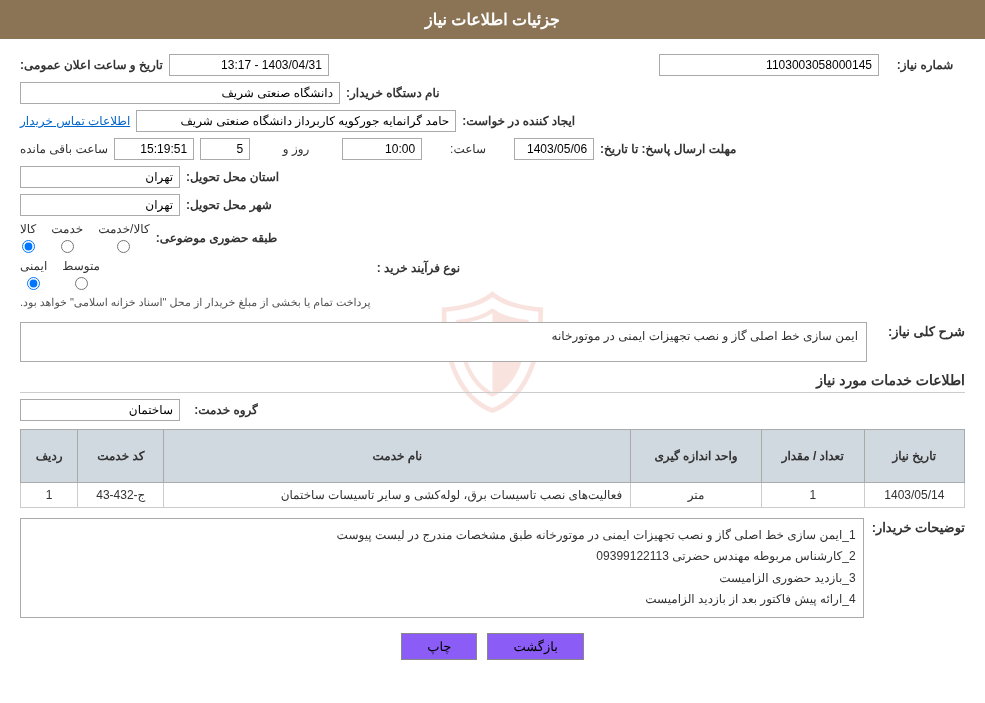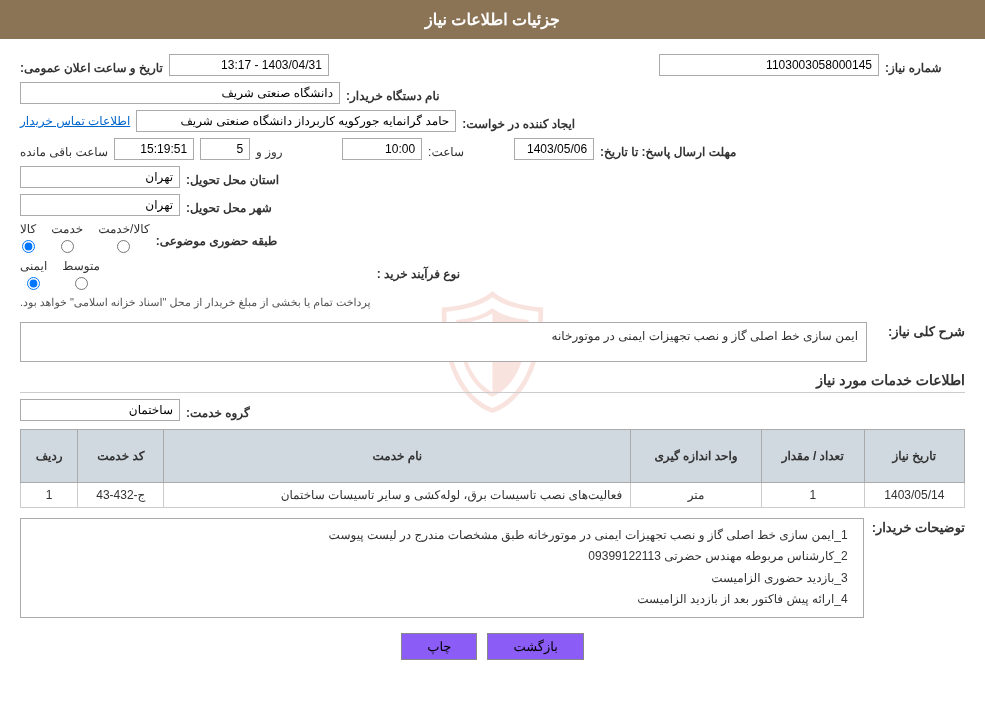--- a/index.html
+++ b/index.html
@@ -32,22 +32,21 @@
       align-items: center;
       margin-bottom: 6px;
       gap: 6px;
       flex-wrap: wrap;
     }
     .label {
       color: #333;
       white-space: nowrap;
       font-size: 12px;
       min-width: 80px;
-      text-align: left;
-      margin-top: 6px;
+      text-align: center;
     }
     .label-bold {
       font-weight: bold;
     }
     .input-field {
       border: 1px solid #aaa;
       padding: 3px 6px;
       font-size: 12px;
       font-family: Tahoma, Arial, sans-serif;
       direction: rtl;
@@ -111,21 +110,21 @@
     }
     .desc-label {
       font-weight: bold;
       font-size: 13px;
       min-width: 90px;
       text-align: right;
       padding-top: 2px;
     }
     .narration-box {
       border: 1px solid #aaa;
-      padding: 6px 15px;
+      padding: 6px 7px;
       direction: rtl;
       text-align: right;
       font-size: 12px;
       line-height: 1.8;
       background: #fff;
       flex: 1;
     }
     .buttons-row {
       display: flex;
       justify-content: center;

